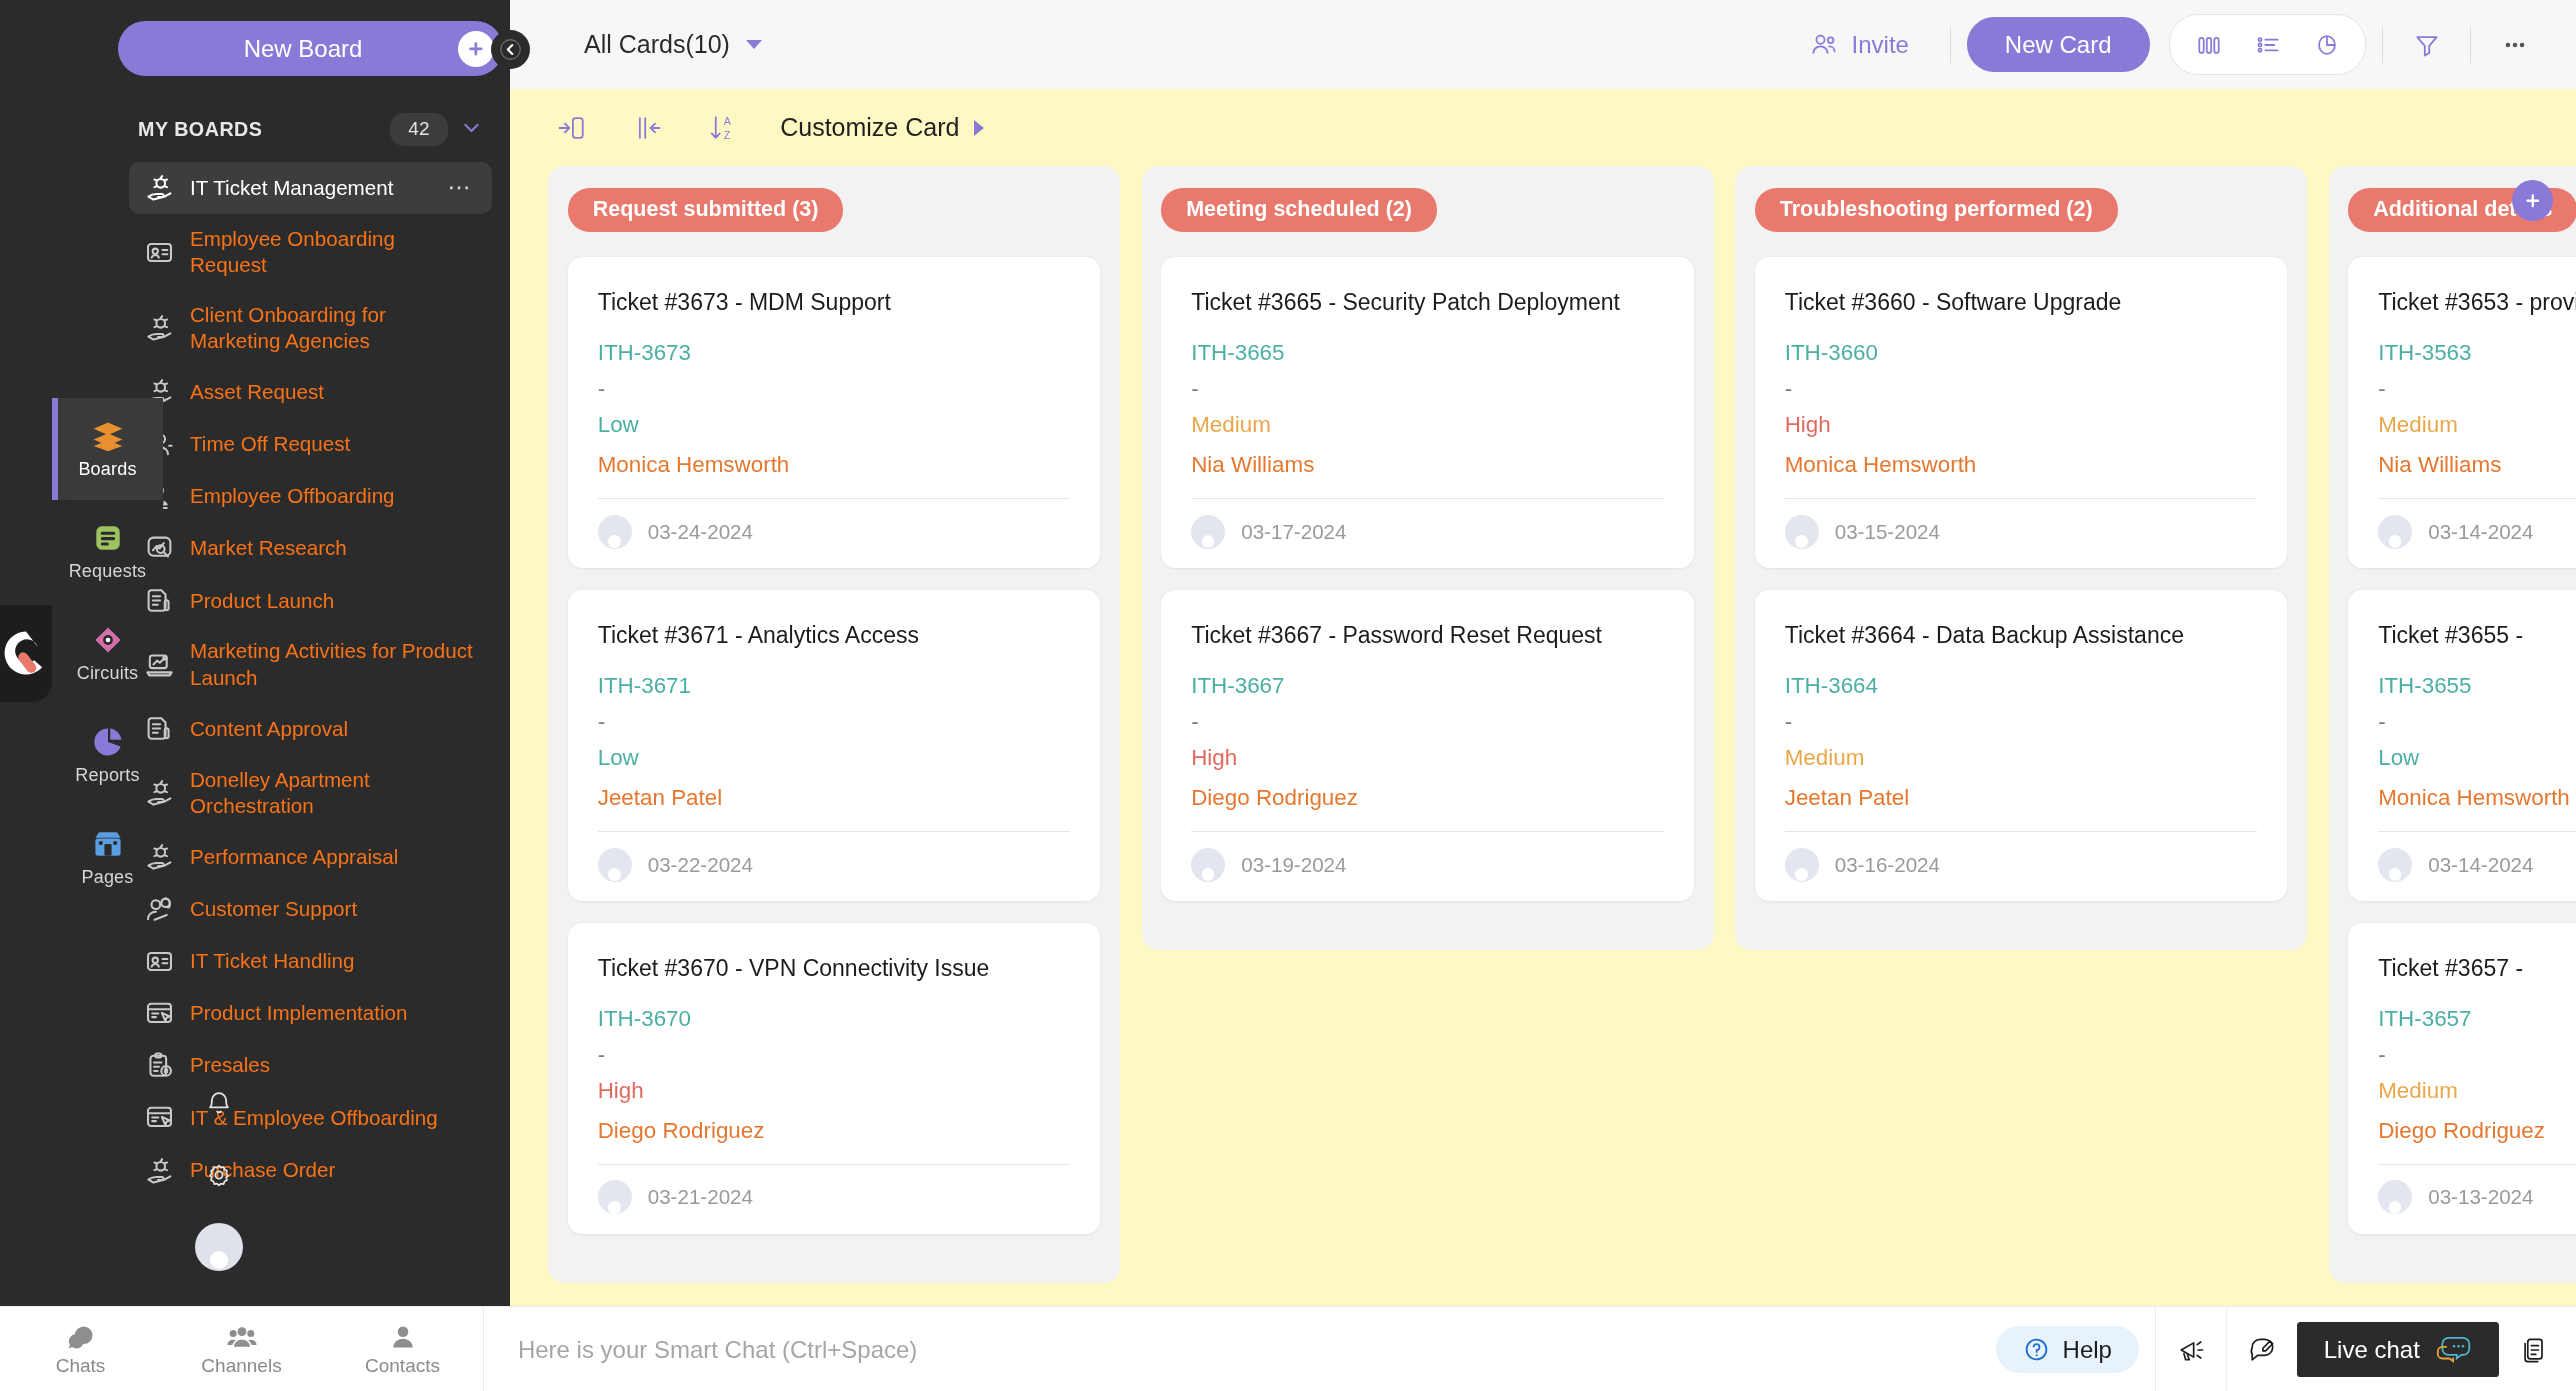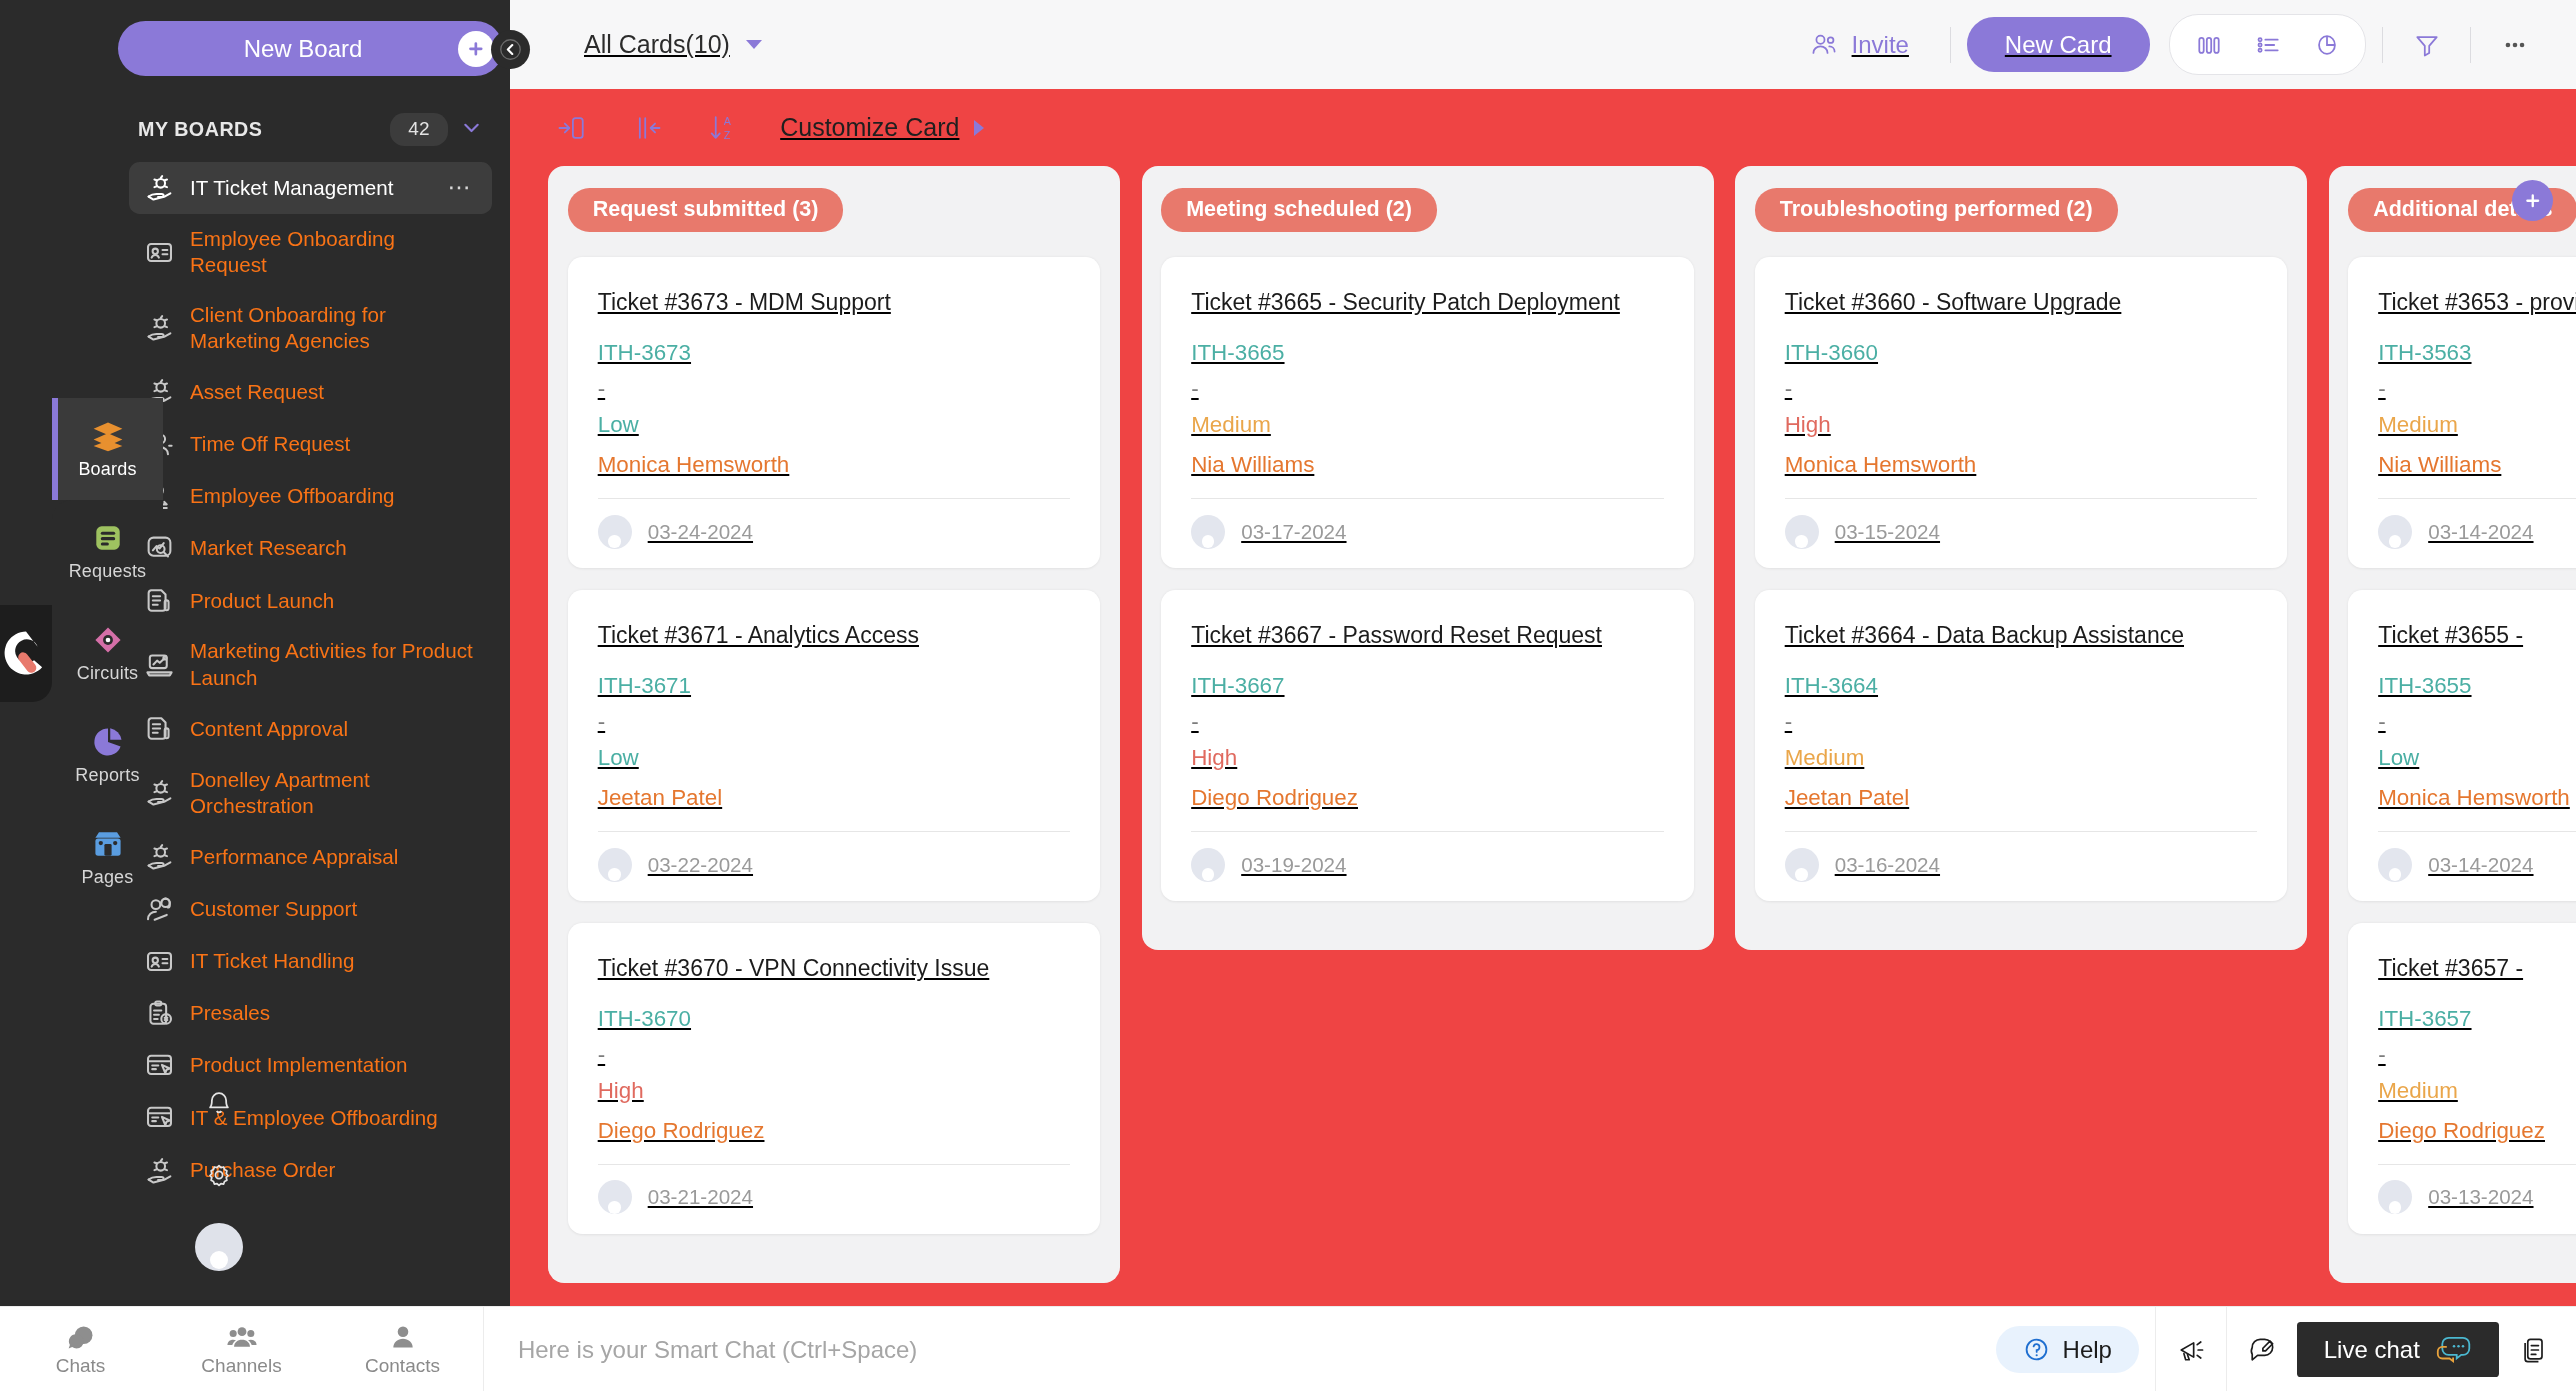--- a/index.html
+++ b/index.html
@@ -90,21 +90,21 @@
   .board-more { color: #d8d8d8; font-size: 23px; letter-spacing: 1.8px; padding-right: 3.6px; }
 
   
   .collapse-handle {
     position: absolute; right: -19.7px; top: 30px; width: 39px; height: 39px;
     border-radius: 50%; background: #2b2b2b; display: flex; align-items: center;
     justify-content: center; z-index: 20; cursor: pointer;
   }
 
   
-  .main { flex: 1; min-width: 0; display: flex; flex-direction: column; background: #ef4444; text-decoration: underline; }
+  .main { flex: 1; min-width: 0; display: flex; flex-direction: column; background: #fef9c3; }
   .topbar {
     height: 89px; background: #f7f7f8; display: flex; align-items: center;
     padding: 0 34px 0 38px; gap: 0;
   }
   .all-cards { display: flex; align-items: center; gap: 16px; margin-left: 36px; cursor: pointer; }
   .all-cards-text { font-size: 25px; color: #2b2b2b; }
   .caret-down { width: 0; height: 0; border-left: 8px solid transparent; border-right: 8px solid transparent; border-top: 9.8px solid #8b79d8; }
   .topbar-right { margin-left: auto; display: flex; align-items: center; gap: 0; }
   .invite-btn { display: flex; align-items: center; gap: 12.5px; cursor: pointer; padding: 0 25px; }
   .invite-text { font-size: 24px; color: #8b79d8; }
@@ -450,39 +450,39 @@
                 <circle cx="8.5" cy="11" r="2.2" fill="none" stroke="currentColor" stroke-width="1.7" stroke-linecap="round" stroke-linejoin="round"></circle>
                 <path d="M5.5 16.2c.6-1.4 1.7-2.1 3-2.1s2.4.7 3 2.1" fill="none" stroke="currentColor" stroke-width="1.7" stroke-linecap="round" stroke-linejoin="round"></path>
                 <path d="M14.5 10h4M14.5 13.5h4" fill="none" stroke="currentColor" stroke-width="1.7" stroke-linecap="round" stroke-linejoin="round"></path>
               </svg>
             </span>
             <span class="board-name">IT Ticket Handling</span>
           </div>
           <div class="board-item">
             <span class="board-ico">
               <svg width="29" height="29" viewBox="0 0 24 24">
+                <rect x="2.5" y="4" width="19" height="15" rx="2.5" fill="none" stroke="currentColor" stroke-width="1.7" stroke-linecap="round" stroke-linejoin="round"></rect>
+                <path d="M2.5 8.5h19" fill="none" stroke="currentColor" stroke-width="1.7" stroke-linecap="round" stroke-linejoin="round"></path>
+                <path d="M6 12h5M6 15h3" fill="none" stroke="currentColor" stroke-width="1.7" stroke-linecap="round" stroke-linejoin="round"></path>
+                <path d="M14 11.5l6.5 3-2.7 1-1 2.8z" fill="none" stroke="currentColor" stroke-width="1.7" stroke-linecap="round" stroke-linejoin="round"></path>
+              </svg>
+            </span>
+            <span class="board-name">Product Implementation</span>
+          </div>
+          <div class="board-item">
+            <span class="board-ico">
+              <svg width="29" height="29" viewBox="0 0 24 24">
                 <rect x="4.5" y="4" width="13" height="16.5" rx="2.5" fill="none" stroke="currentColor" stroke-width="1.7" stroke-linecap="round" stroke-linejoin="round"></rect>
                 <rect x="8.5" y="2" width="5" height="3.4" rx="1.4" fill="none" stroke="currentColor" stroke-width="1.7" stroke-linecap="round" stroke-linejoin="round"></rect>
                 <path d="M7.5 9.5h6M7.5 13h4M7.5 16.5h3" fill="none" stroke="currentColor" stroke-width="1.7" stroke-linecap="round" stroke-linejoin="round"></path>
                 <circle cx="17.5" cy="16.5" r="4" fill="none" stroke="currentColor" stroke-width="1.7" stroke-linecap="round" stroke-linejoin="round"></circle>
                 <path d="M17.5 14.6v3.8M16.3 15.6h2.2M16.3 17.4h2.2" fill="none" stroke="currentColor" stroke-width="1.7" stroke-linecap="round" stroke-linejoin="round"></path>
               </svg>
             </span>
             <span class="board-name">Presales</span>
-          </div>
-          <div class="board-item">
-            <span class="board-ico">
-              <svg width="29" height="29" viewBox="0 0 24 24">
-                <rect x="2.5" y="4" width="19" height="15" rx="2.5" fill="none" stroke="currentColor" stroke-width="1.7" stroke-linecap="round" stroke-linejoin="round"></rect>
-                <path d="M2.5 8.5h19" fill="none" stroke="currentColor" stroke-width="1.7" stroke-linecap="round" stroke-linejoin="round"></path>
-                <path d="M6 12h5M6 15h3" fill="none" stroke="currentColor" stroke-width="1.7" stroke-linecap="round" stroke-linejoin="round"></path>
-                <path d="M14 11.5l6.5 3-2.7 1-1 2.8z" fill="none" stroke="currentColor" stroke-width="1.7" stroke-linecap="round" stroke-linejoin="round"></path>
-              </svg>
-            </span>
-            <span class="board-name">Product Implementation</span>
           </div>
           <div class="board-item">
             <span class="board-ico">
               <svg width="29" height="29" viewBox="0 0 24 24">
                 <rect x="2.5" y="4" width="19" height="15" rx="2.5" fill="none" stroke="currentColor" stroke-width="1.7" stroke-linecap="round" stroke-linejoin="round"></rect>
                 <path d="M2.5 8.5h19" fill="none" stroke="currentColor" stroke-width="1.7" stroke-linecap="round" stroke-linejoin="round"></path>
                 <path d="M6 12h5M6 15h3" fill="none" stroke="currentColor" stroke-width="1.7" stroke-linecap="round" stroke-linejoin="round"></path>
                 <path d="M14 11.5l6.5 3-2.7 1-1 2.8z" fill="none" stroke="currentColor" stroke-width="1.7" stroke-linecap="round" stroke-linejoin="round"></path>
               </svg>
             </span>

